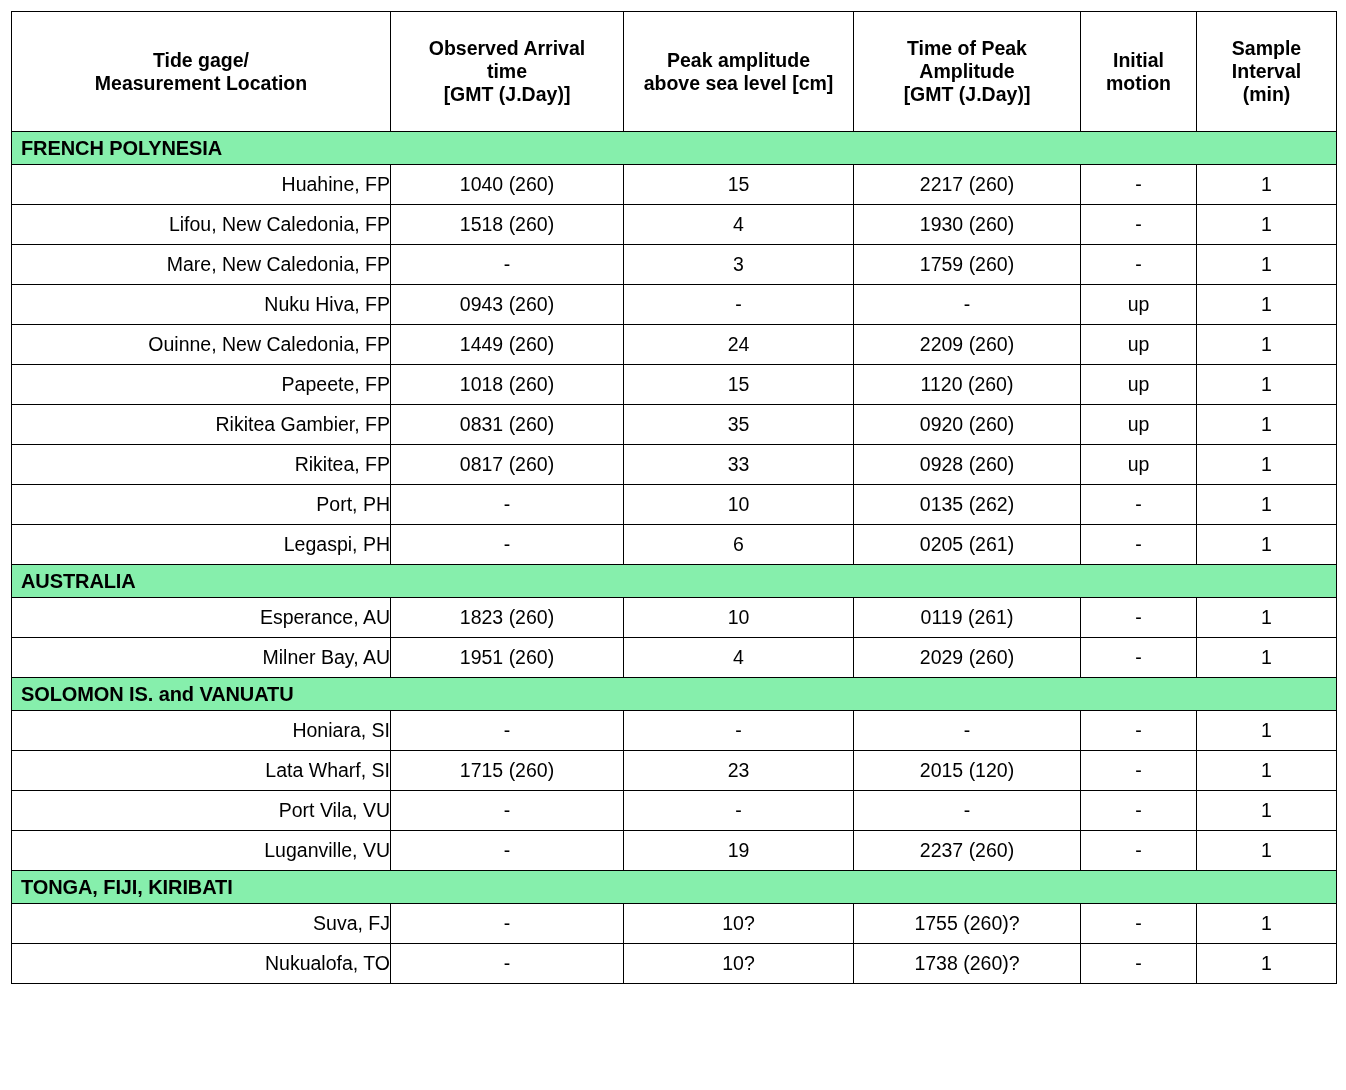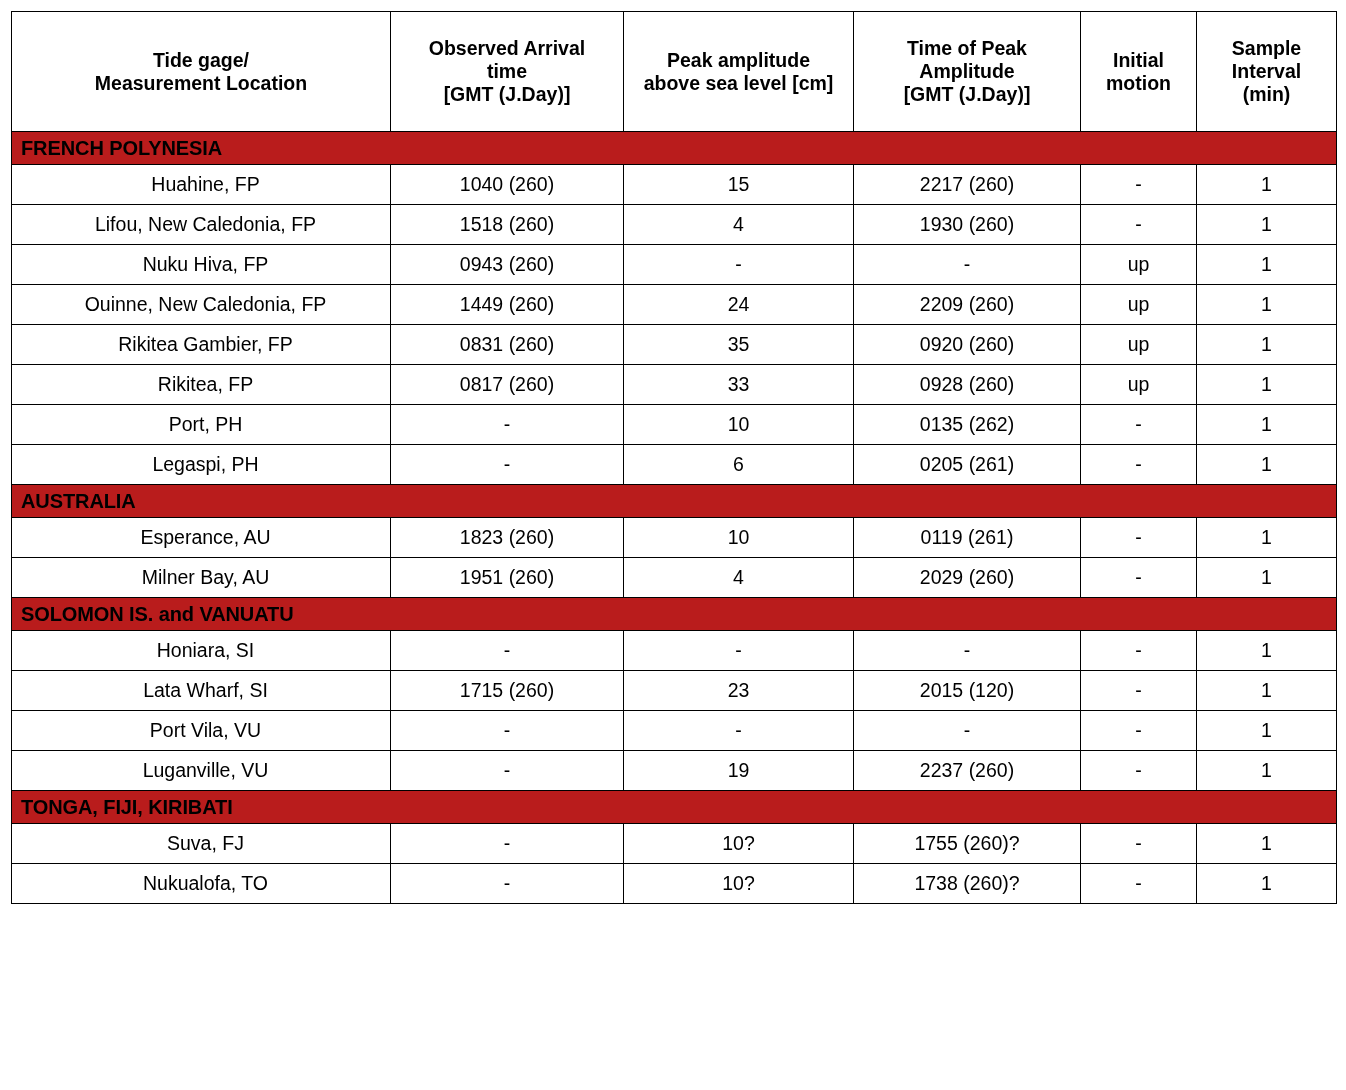--- a/index.html
+++ b/index.html
@@ -44,36 +44,36 @@
     height: 119px;
     text-align: center;
     font-weight: bold;
     font-size: 19.5px;
     line-height: 1.18;
     padding: 2px 4px;
   }
   thead th .hdr-line { display: block; white-space: nowrap; }
 
   tr.section-row td {
-    background: #b91c1c;
+    background: #86efac;
     height: 32px;
     padding: 0 0 0 9px;
     font-weight: bold;
     font-size: 20px;
     letter-spacing: -0.1px;
     text-align: left;
   }
 
   tr.data-row td {
     height: 39px;
     font-size: 19.5px;
     background: #ffffff;
   }
   tr.data-row td.cell-location {
-    text-align: center;
+    text-align: right;
     padding-left: 9px;
   }
   tr.data-row td.cell-value {
     text-align: center;
   }
   tr.data-row:last-child td { border-bottom-width: 1.5px; }
 </style>
 </head>
 <body>
 
@@ -132,36 +132,52 @@
         </tr>
         <tr class="data-row">
           <td class="cell-location">Lifou, New Caledonia, FP</td>
           <td class="cell-value">1518 (260)</td>
           <td class="cell-value">4</td>
           <td class="cell-value">1930 (260)</td>
           <td class="cell-value">-</td>
           <td class="cell-value">1</td>
         </tr>
         <tr class="data-row">
+          <td class="cell-location">Mare, New Caledonia, FP</td>
+          <td class="cell-value">-</td>
+          <td class="cell-value">3</td>
+          <td class="cell-value">1759 (260)</td>
+          <td class="cell-value">-</td>
+          <td class="cell-value">1</td>
+        </tr>
+        <tr class="data-row">
           <td class="cell-location">Nuku Hiva, FP</td>
           <td class="cell-value">0943 (260)</td>
           <td class="cell-value">-</td>
           <td class="cell-value">-</td>
           <td class="cell-value">up</td>
           <td class="cell-value">1</td>
         </tr>
         <tr class="data-row">
           <td class="cell-location">Ouinne, New Caledonia, FP</td>
           <td class="cell-value">1449 (260)</td>
           <td class="cell-value">24</td>
           <td class="cell-value">2209 (260)</td>
           <td class="cell-value">up</td>
           <td class="cell-value">1</td>
         </tr>
         <tr class="data-row">
+          <td class="cell-location">Papeete, FP</td>
+          <td class="cell-value">1018 (260)</td>
+          <td class="cell-value">15</td>
+          <td class="cell-value">1120 (260)</td>
+          <td class="cell-value">up</td>
+          <td class="cell-value">1</td>
+        </tr>
+        <tr class="data-row">
           <td class="cell-location">Rikitea Gambier, FP</td>
           <td class="cell-value">0831 (260)</td>
           <td class="cell-value">35</td>
           <td class="cell-value">0920 (260)</td>
           <td class="cell-value">up</td>
           <td class="cell-value">1</td>
         </tr>
         <tr class="data-row">
           <td class="cell-location">Rikitea, FP</td>
           <td class="cell-value">0817 (260)</td>

